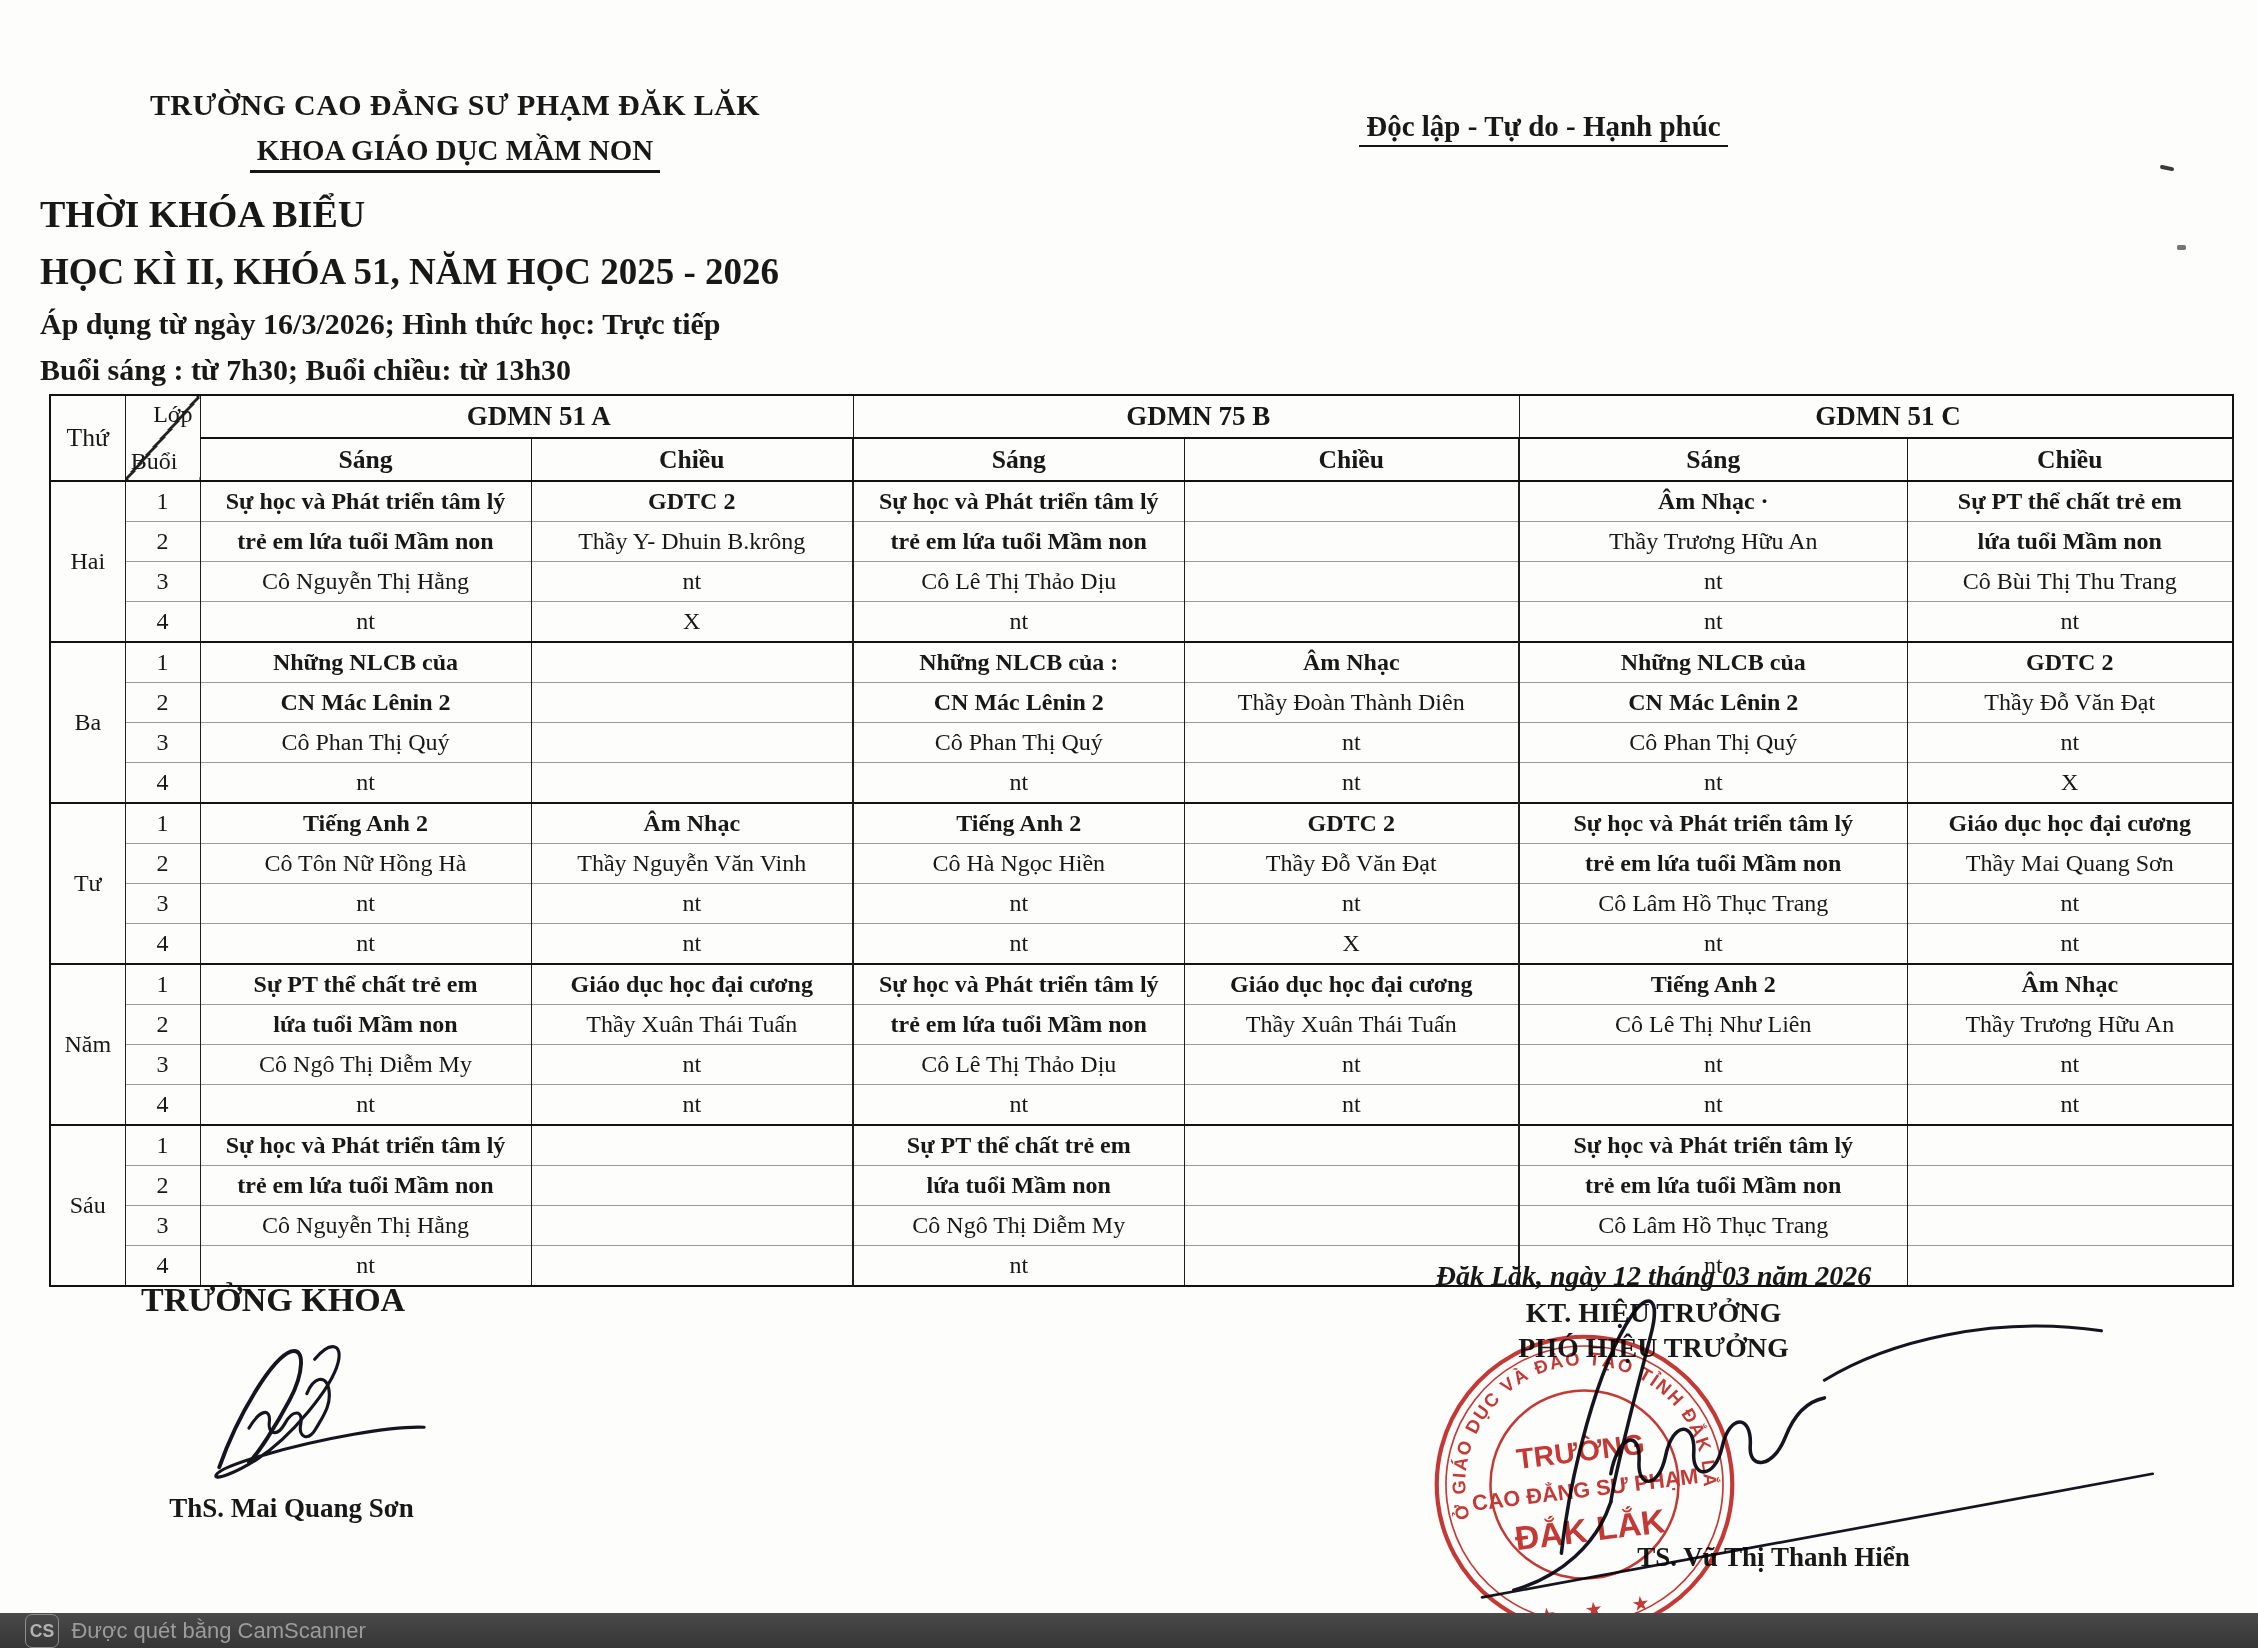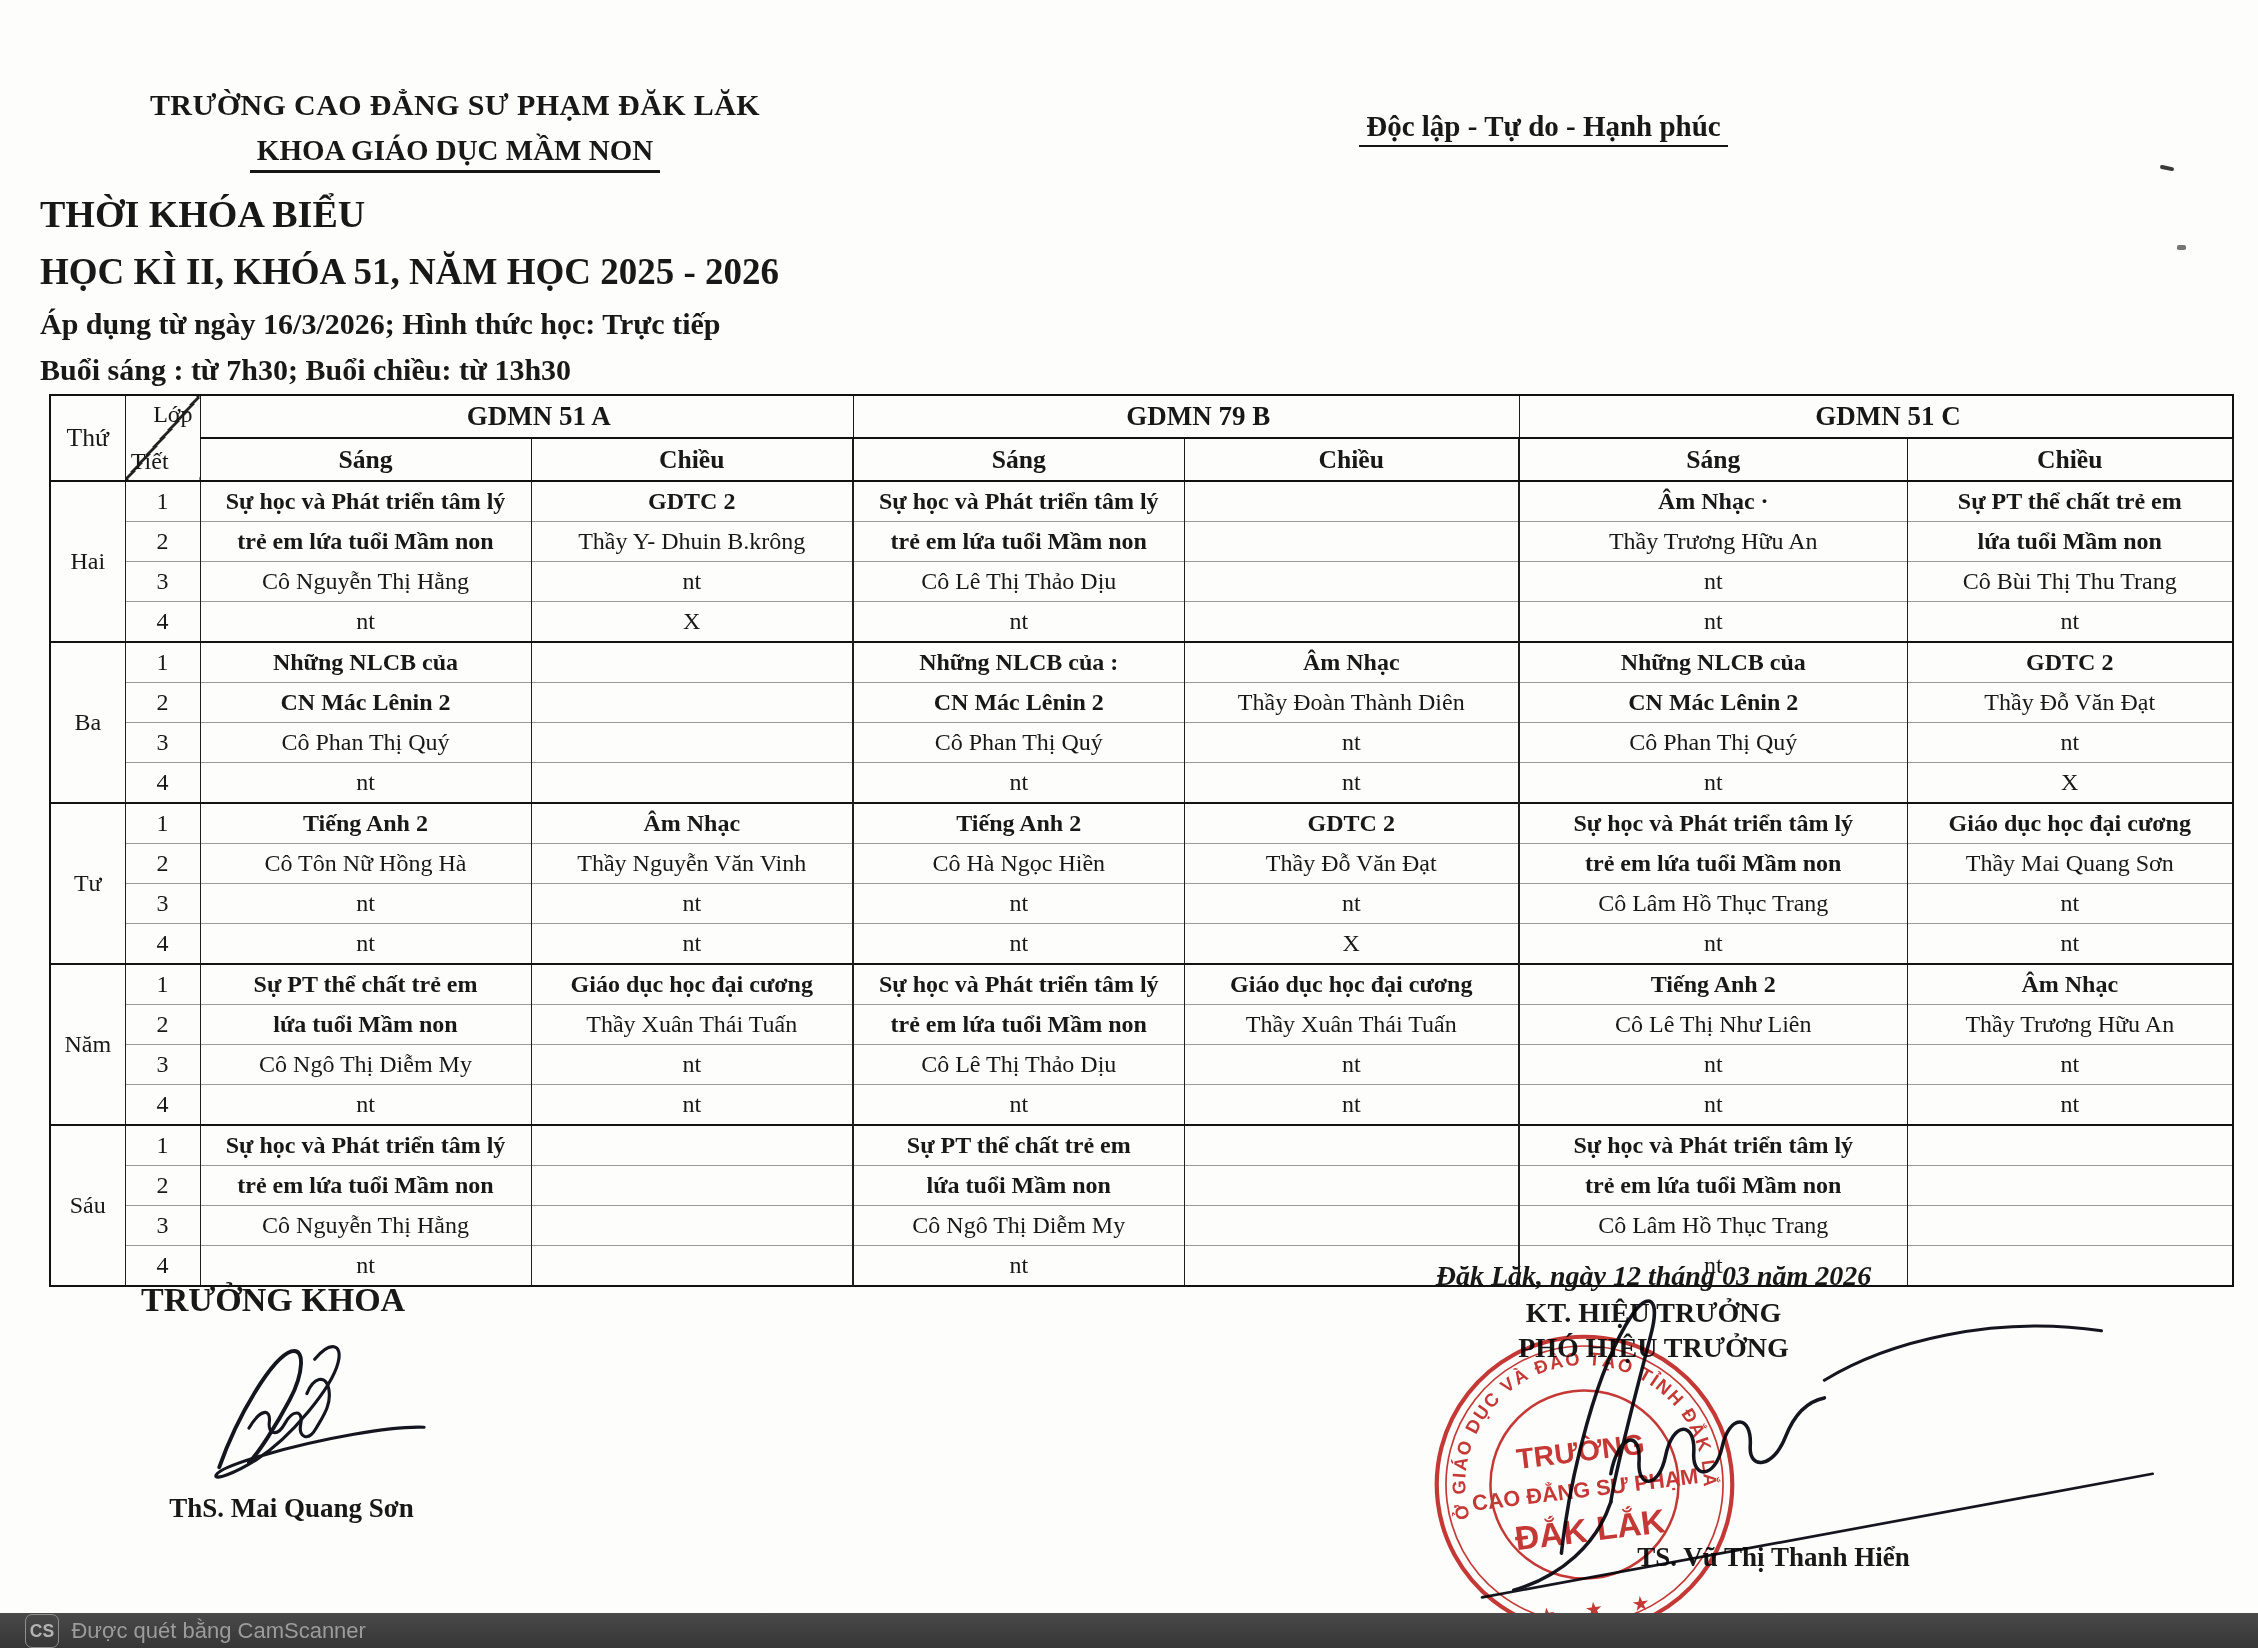--- a/index.html
+++ b/index.html
@@ -96,24 +96,24 @@
     <col style="width:331px">
       <col style="width:335px">
     <col style="width:388px">
       <col style="width:326px">
   </colgroup>
   <thead>
     <tr>
       <th class="corner-day" rowspan="2">Thứ</th>
       <th class="corner-diag" rowspan="2">
         <span class="lop">Lớp</span>
-        <span class="tiet">Tiết</span>
+        <span class="tiet">Buổi</span>
       </th>
       <th class="class-head" colspan="2">GDMN 51 A</th>
-      <th class="class-head" colspan="2">GDMN 79 B</th>
+      <th class="class-head" colspan="2">GDMN 75 B</th>
       <th class="class-head" colspan="2">GDMN 51 C</th>
     </tr>
     <tr>
       <th class="session">Sáng</th>
       <th class="session">Chiều</th>
       <th class="session">Sáng</th>
       <th class="session">Chiều</th>
       <th class="session">Sáng</th>
       <th class="session">Chiều</th>
     </tr>

